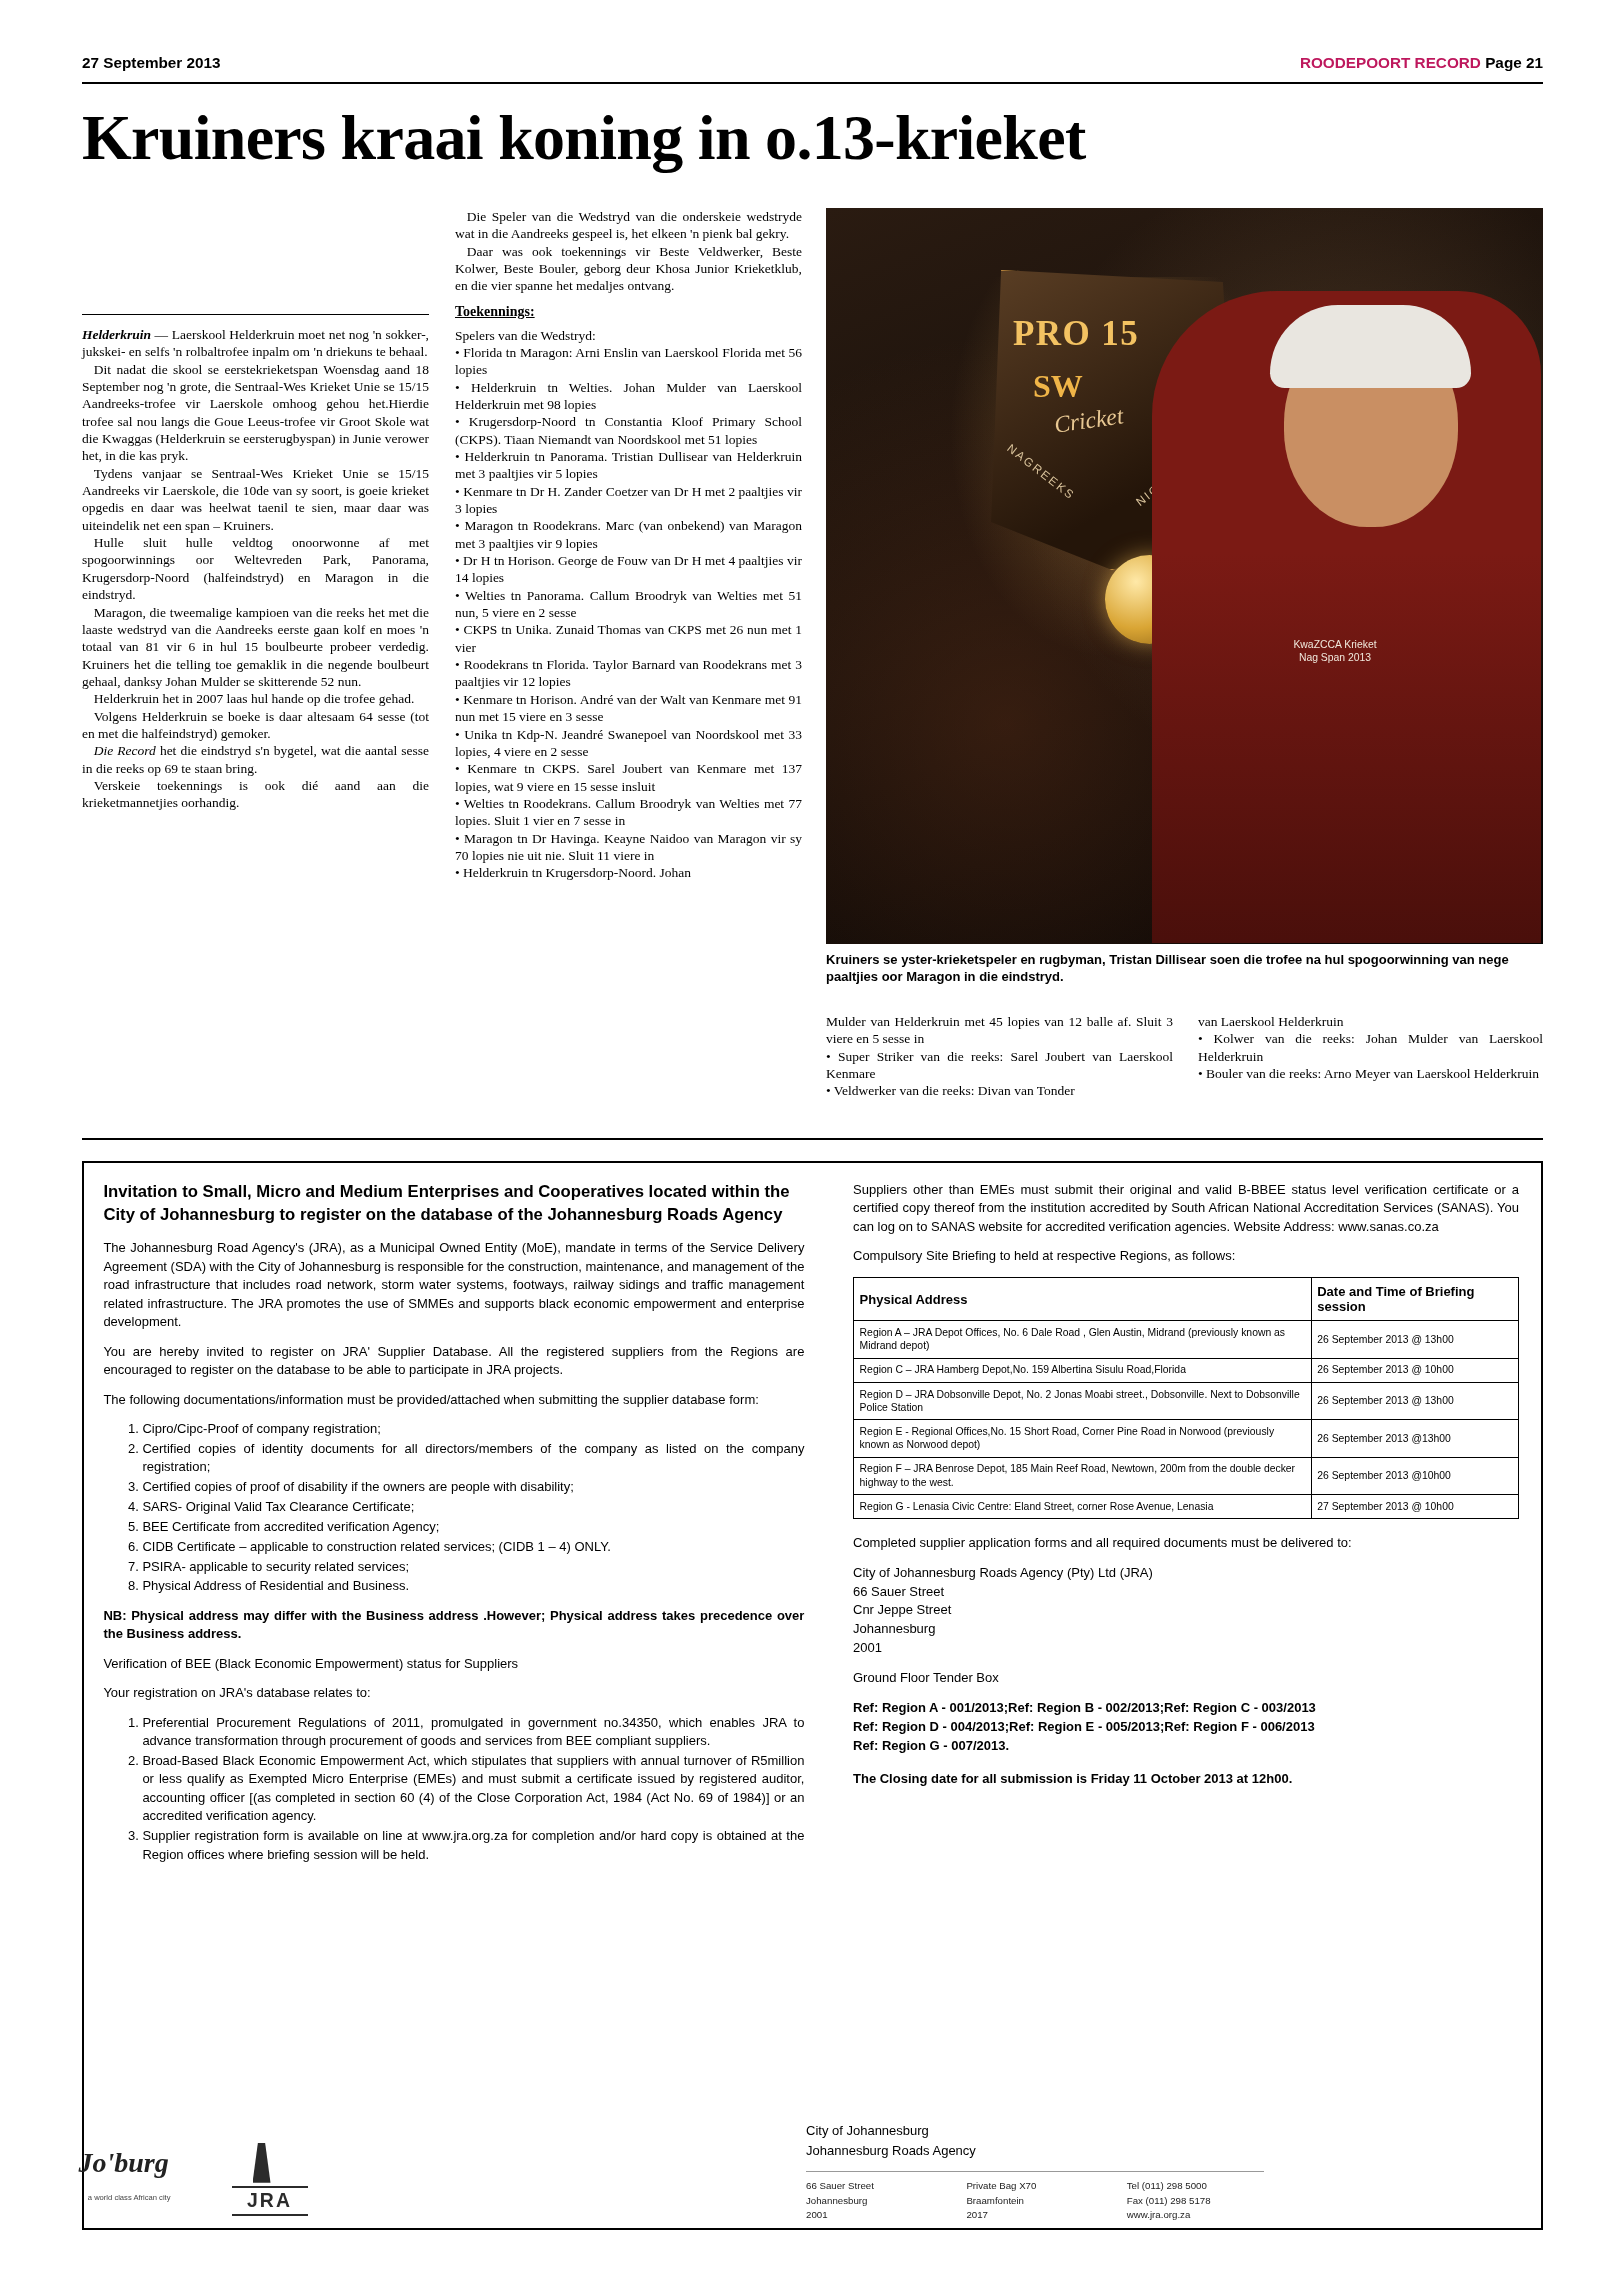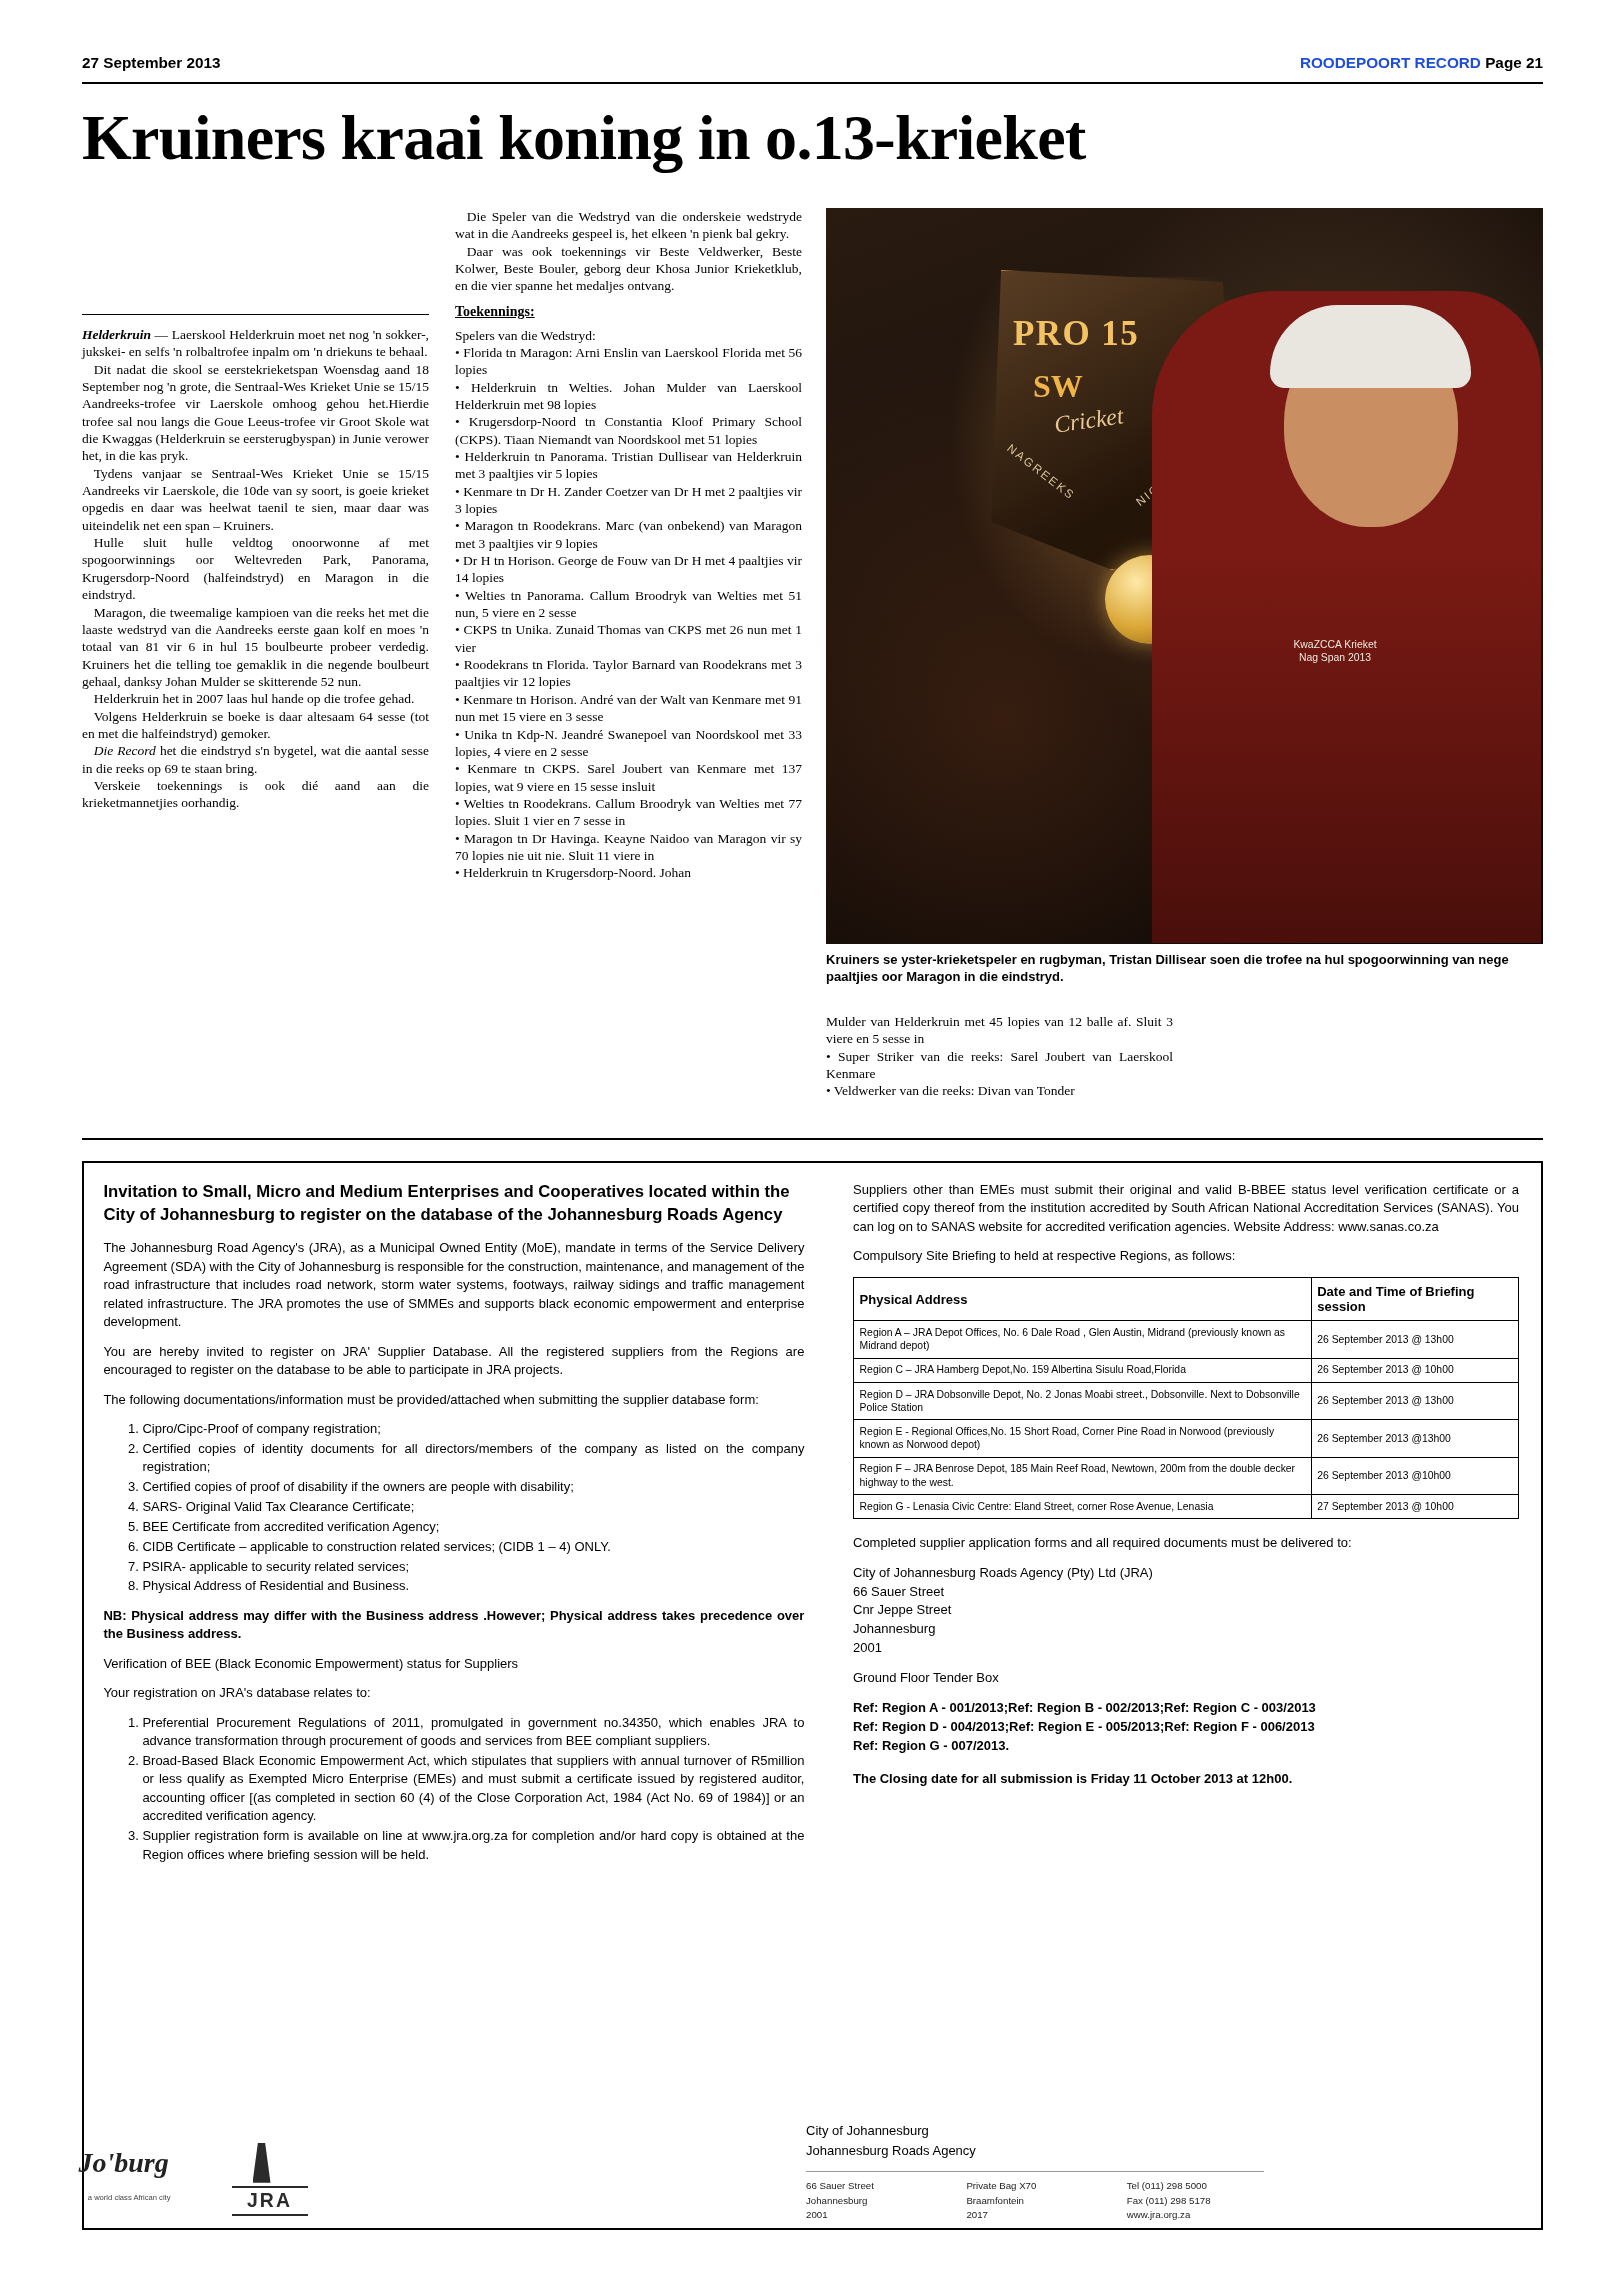--- a/index.html
+++ b/index.html
@@ -34,21 +34,21 @@
     left: 0;
     top: 0;
   }
   .masthead .right {
     position: absolute;
     right: 0;
     top: 0;
     white-space: nowrap;
   }
   .masthead .right .red {
-    color: #1d4ed8;
+    color: #be185d;
   }
   .masthead-rule {
     position: absolute;
     left: 82px;
     top: 82px;
     width: 1461px;
     height: 2.1px;
     background: #000;
   }
 
@@ -559,20 +559,25 @@
     <div class="pm-logo">KwaZCCA Krieket Nag Span 2013</div>
   </div>
   <div class="caption">Kruiners se yster-krieketspeler en rugbyman, Tristan Dillisear soen die trofee na hul spogoorwinning van nege paaltjies oor Maragon in die eindstryd.</div>
 
   <div class="col col-4">
     <p class="noind">Mulder van Helderkruin met 45 lopies van 12 balle af. Sluit 3 viere en 5 sesse in</p>
     <p class="bullet">• Super Striker van die reeks: Sarel Joubert van Laerskool Kenmare</p>
     <p class="bullet">• Veldwerker van die reeks: Divan van Tonder</p>
   </div>
 
+  <div class="col col-5">
+    <p class="noind">van Laerskool Helderkruin</p>
+    <p class="bullet">• Kolwer van die reeks: Johan Mulder van Laerskool Helderkruin</p>
+    <p class="bullet">• Bouler van die reeks: Arno Meyer van Laerskool Helderkruin</p>
+  </div>
 
   <div class="story-rule"></div>
 
   <div class="advert">
 
     <div class="ad-left">
       <div class="ad-title">Invitation to Small, Micro and Medium Enterprises and Cooperatives located within the City of Johannesburg to register on the database of the Johannesburg Roads Agency</div>
       <p class="ad-p">The Johannesburg Road Agency's (JRA), as a Municipal Owned Entity (MoE), mandate in terms of the Service Delivery Agreement (SDA) with the City of Johannesburg is responsible for the construction, maintenance, and management of the road infrastructure that includes road network, storm water systems, footways, railway sidings and traffic management related infrastructure.  The JRA promotes the use of SMMEs and supports black economic empowerment and enterprise development.</p>
       <p class="ad-p">You are hereby invited to register on JRA' Supplier Database. All the registered suppliers from the Regions are encouraged to register on the database to be able to participate in JRA projects.</p>
       <p class="ad-p">The following documentations/information must be provided/attached when submitting the supplier database form:</p>

